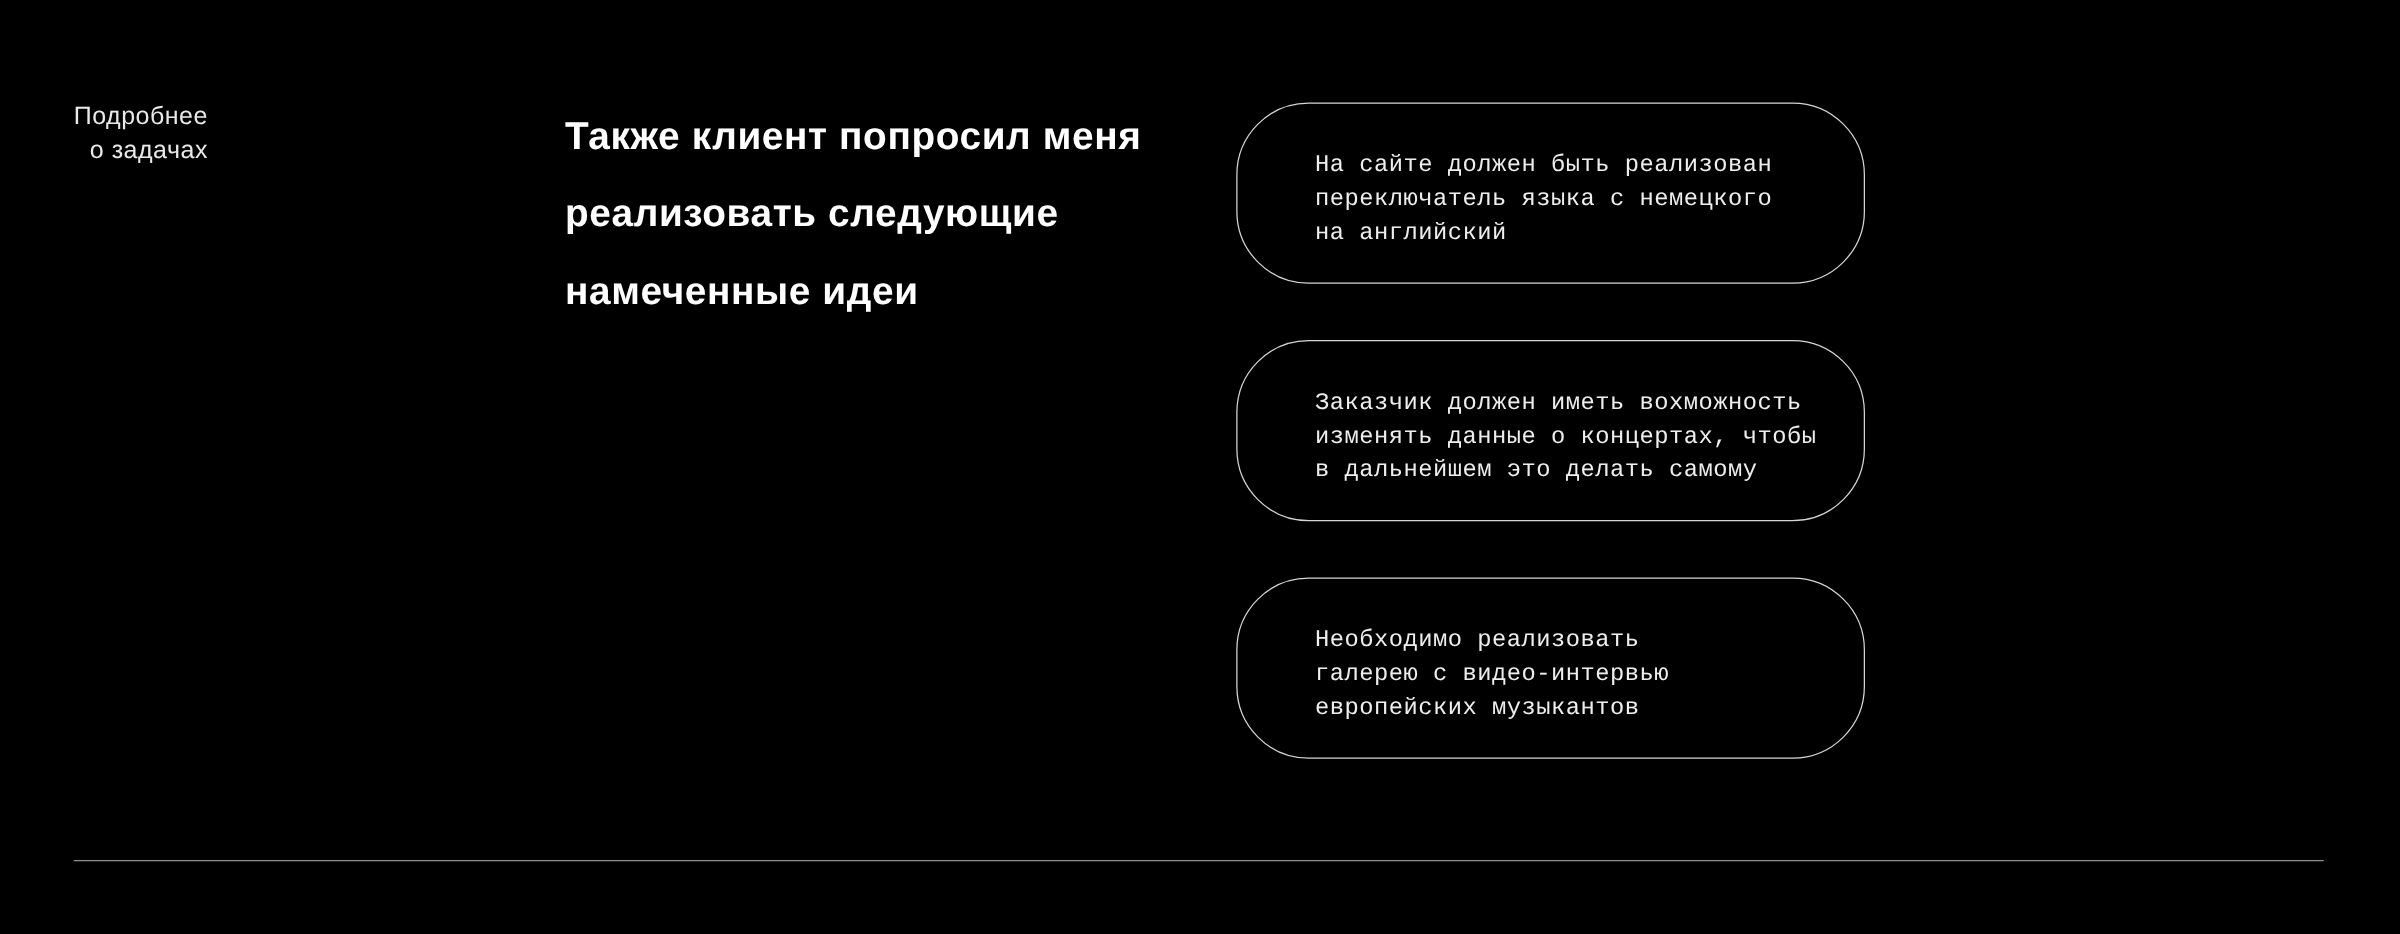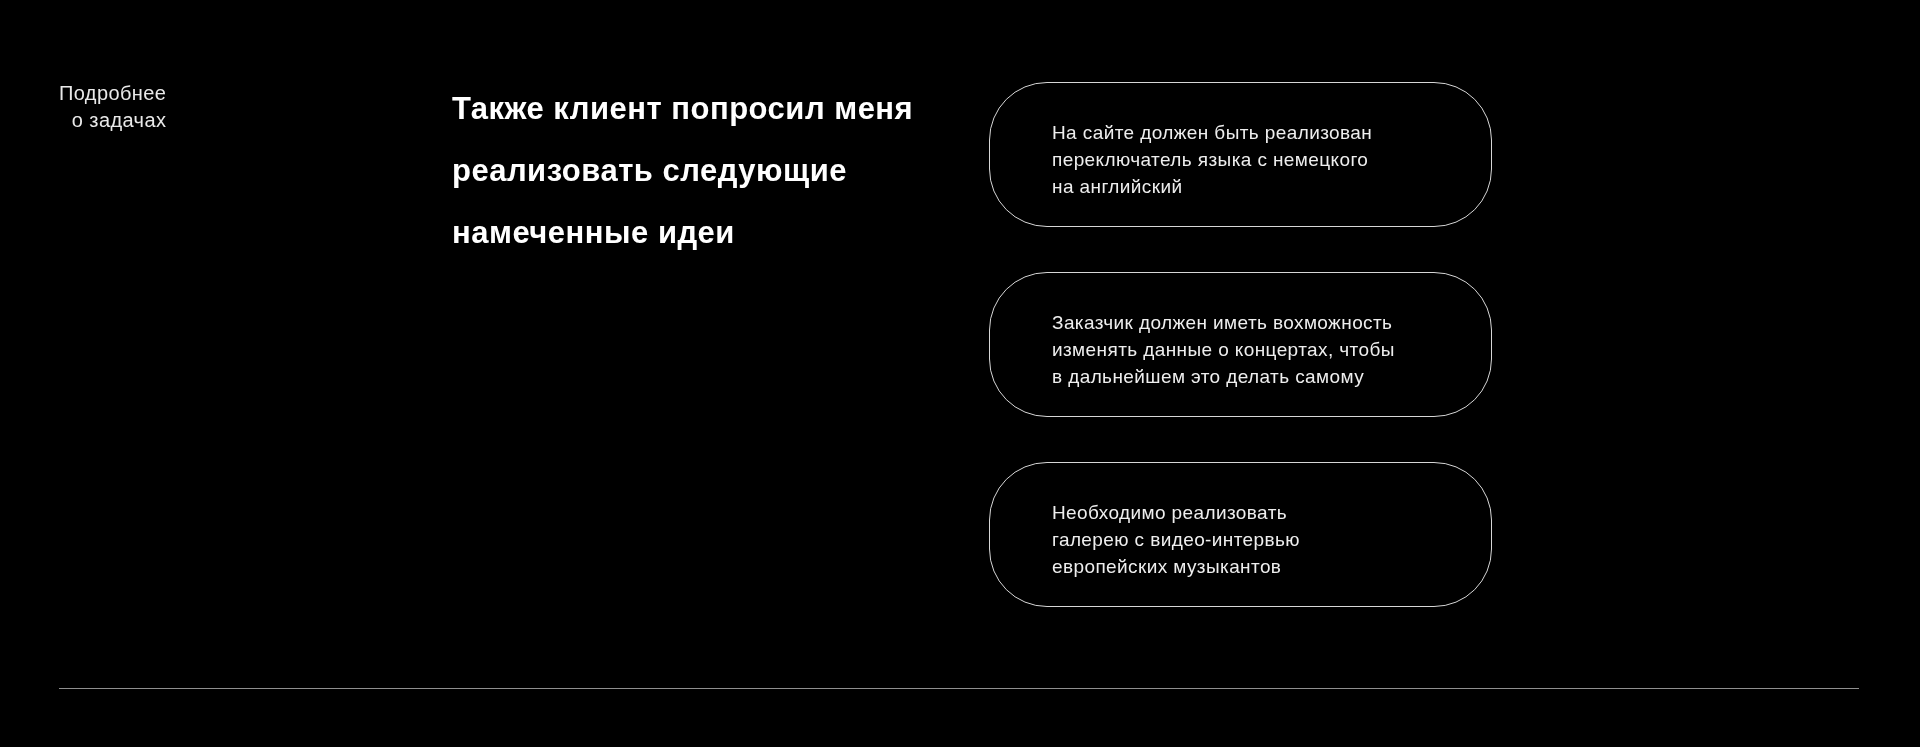--- a/index.html
+++ b/index.html
@@ -47,20 +47,21 @@
   .card {
     width: 503px;
     height: 145px;
     border: 1px solid #d6d6d6;
     border-radius: 58px;
     display: flex;
     align-items: center;
     padding-left: 62px;
     padding-right: 30px;
     background: transparent;
+    font-family: Liberation Mono, monospace;
   }
   .card-text {
     font-size: 19px;
     line-height: 27px;
     font-weight: 400;
     letter-spacing: 0.4px;
     color: #eeeeee;
     white-space: pre-line;
     padding-top: 10px;
   }

